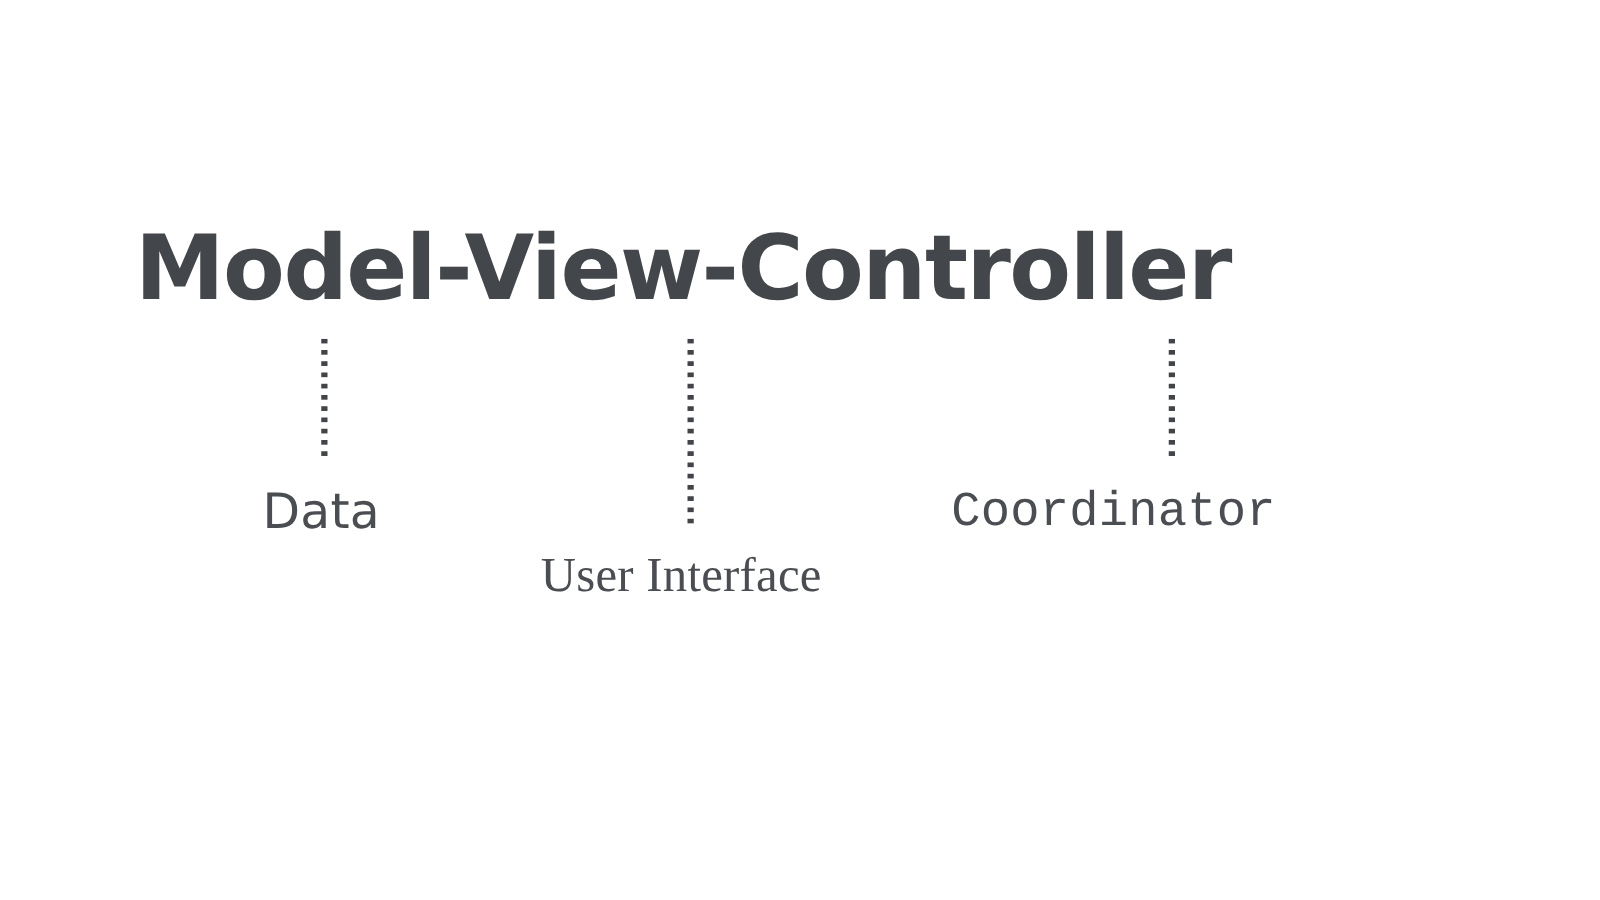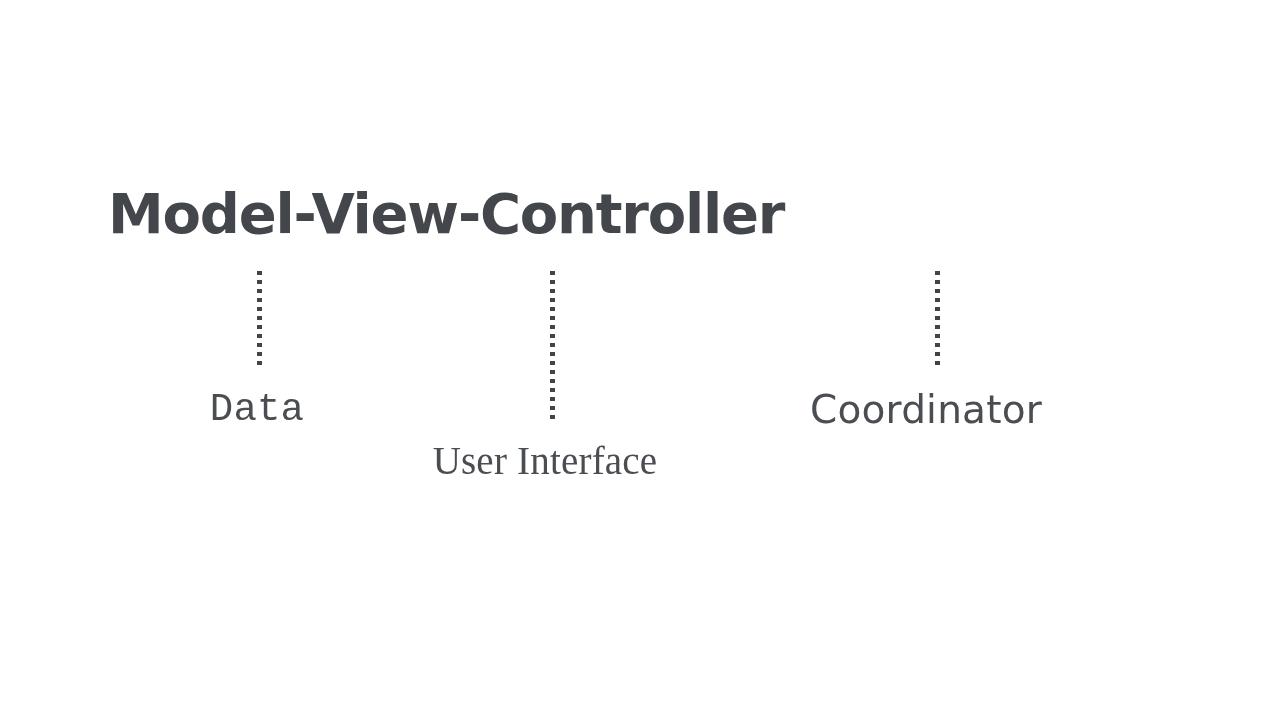--- a/index.html
+++ b/index.html
@@ -25,21 +25,21 @@
   
   .title {
     position: absolute;
     left: 108px;
     top: 164px;
     width: 1072px;
     height: 100px;
     line-height: 100px;
     font-family: "DejaVu Sans", "Liberation Sans", sans-serif;
     font-weight: 700;
-    font-size: 56px;
+    font-size: 72px;
     letter-spacing: -1.2px;
     color: #43464a;
     white-space: nowrap;
     text-align: left;
   }
 
   
   .connector {
     position: absolute;
     width: 5px;
@@ -80,34 +80,34 @@
     white-space: nowrap;
     text-align: center;
     line-height: 52px;
     height: 52px;
   }
 
   .label-data {
     left: 132px;
     top: 384px;
     width: 250px;
-    font-family: Liberation Mono, monospace;
   }
 
   .label-ui {
     left: 395px;
     top: 435px;
     width: 300px;
     font-family: Liberation Serif, serif;
   }
 
   .label-controller {
-    left: 801px;
+    left: 761px;
     top: 384px;
     width: 250px;
+    font-family: Liberation Mono, monospace;
   }
 </style>
 </head>
 <body>
 
 <div id="slide">
 
   <div class="title">Model-View-Controller</div>
 
   <div class="connector connector-data"></div>

